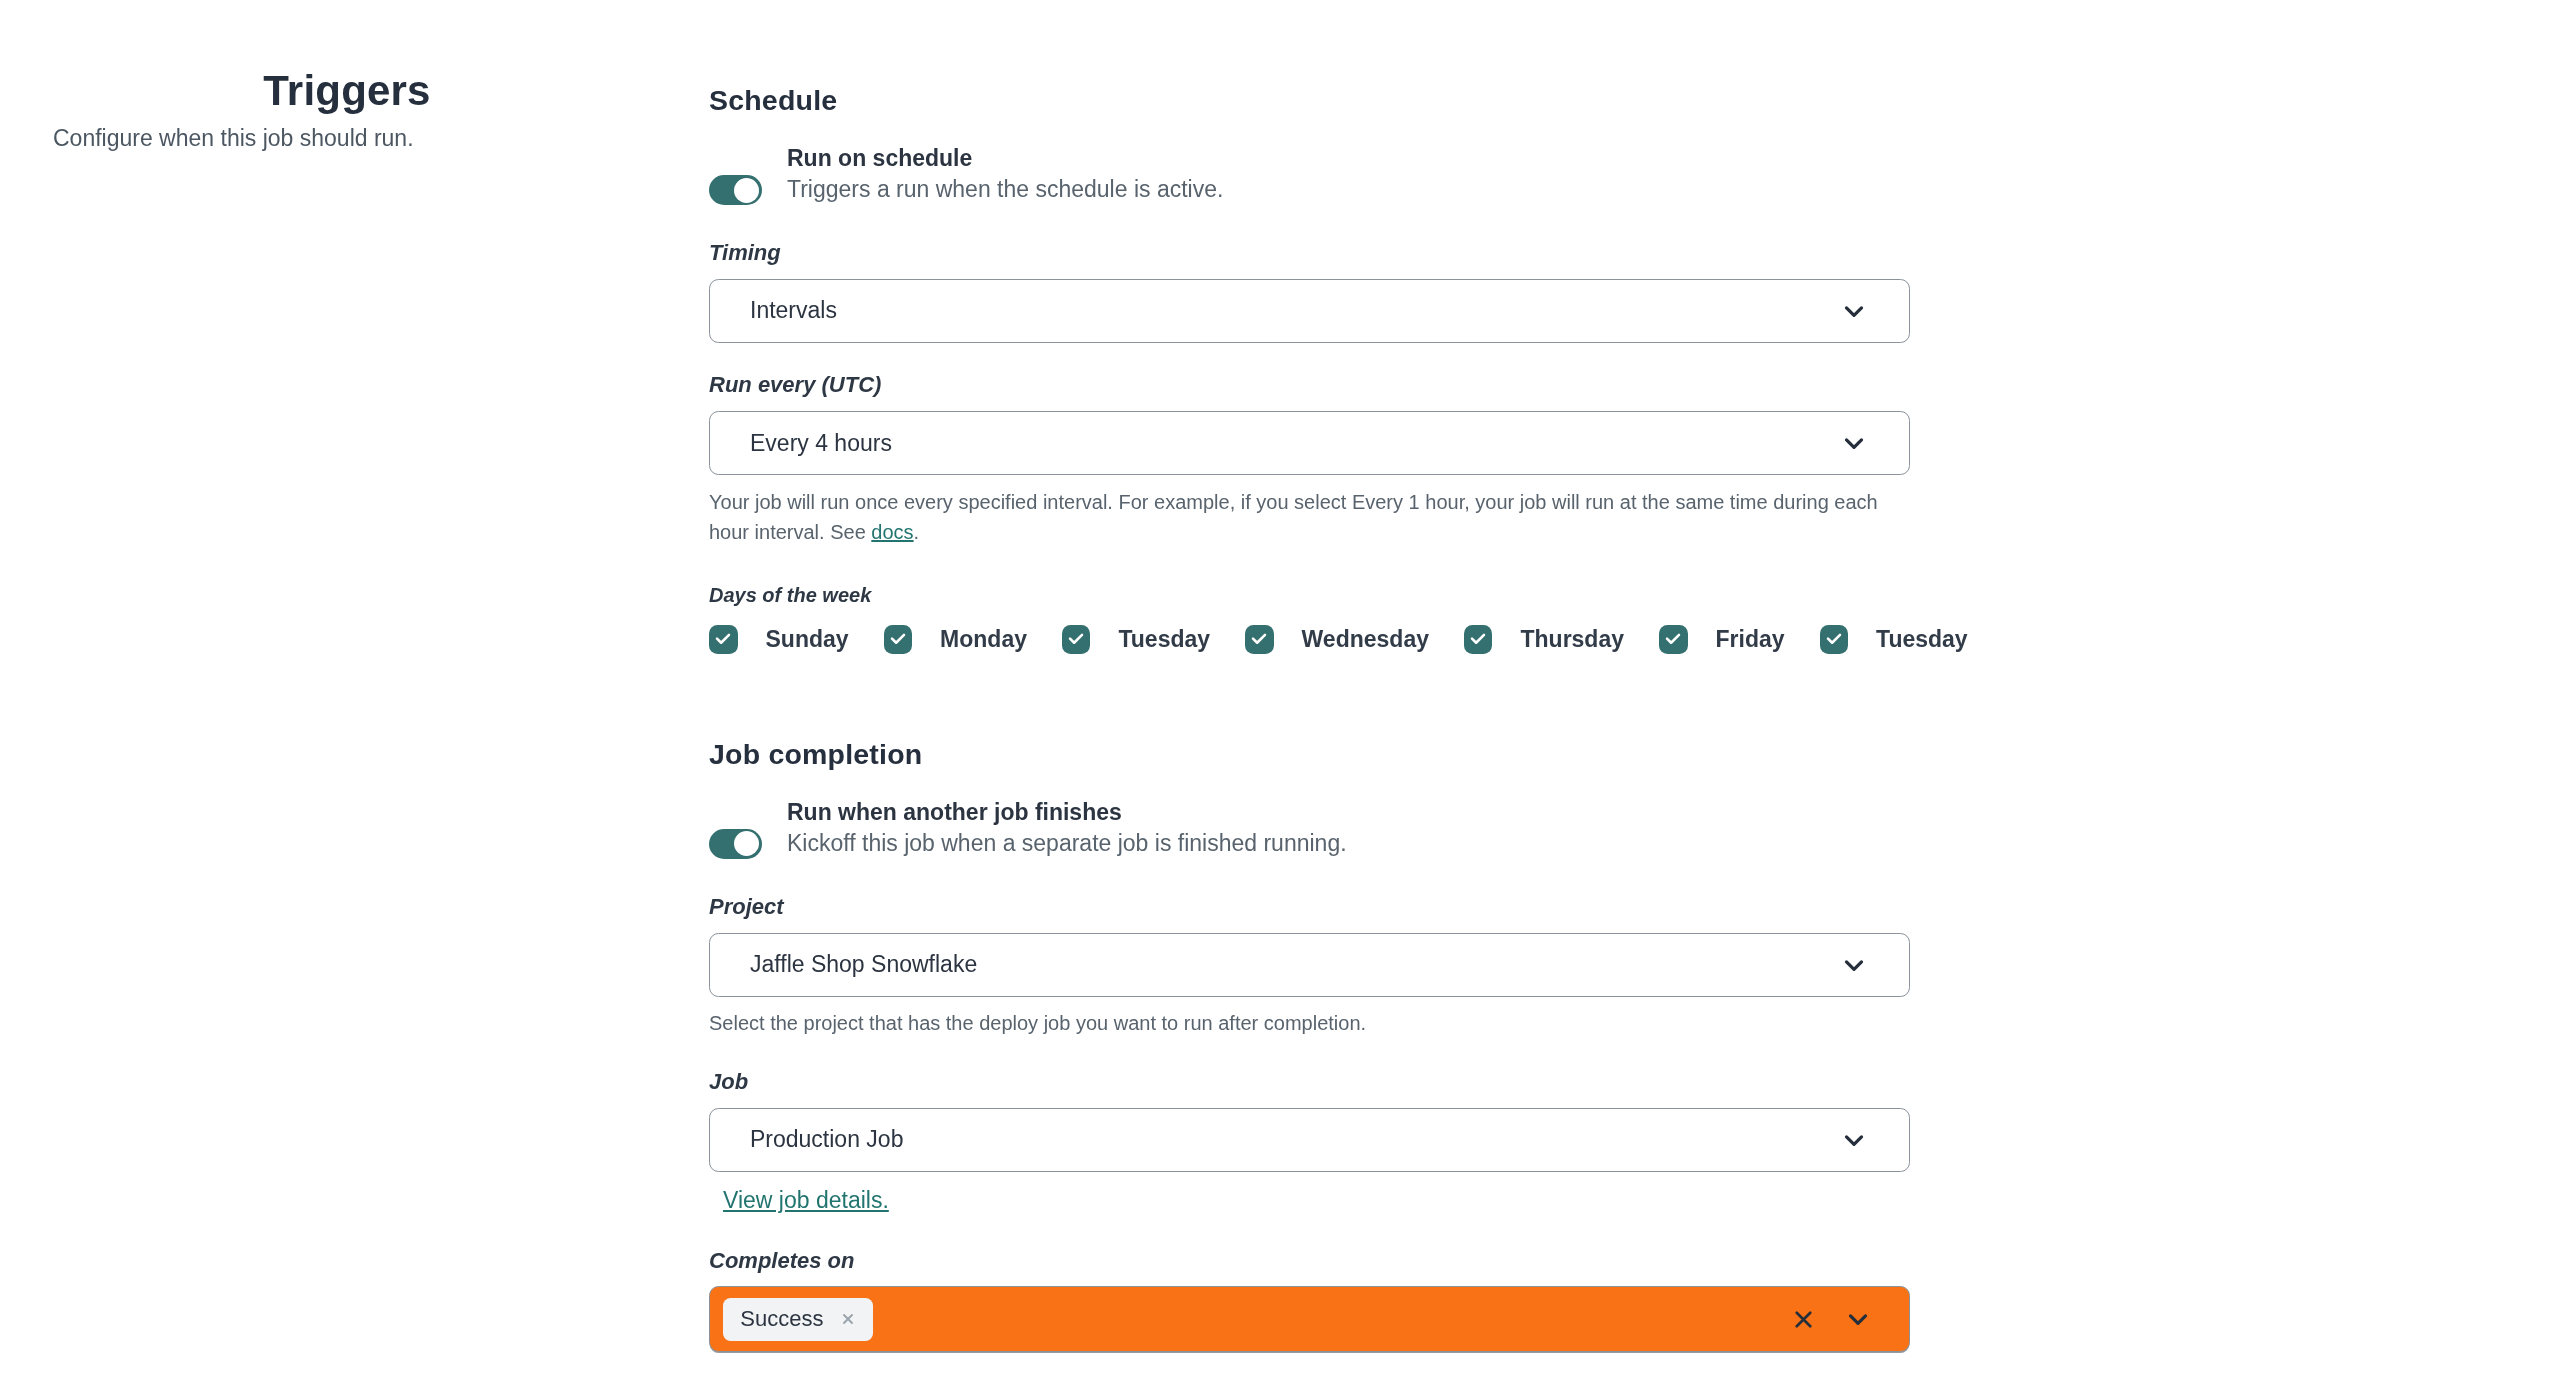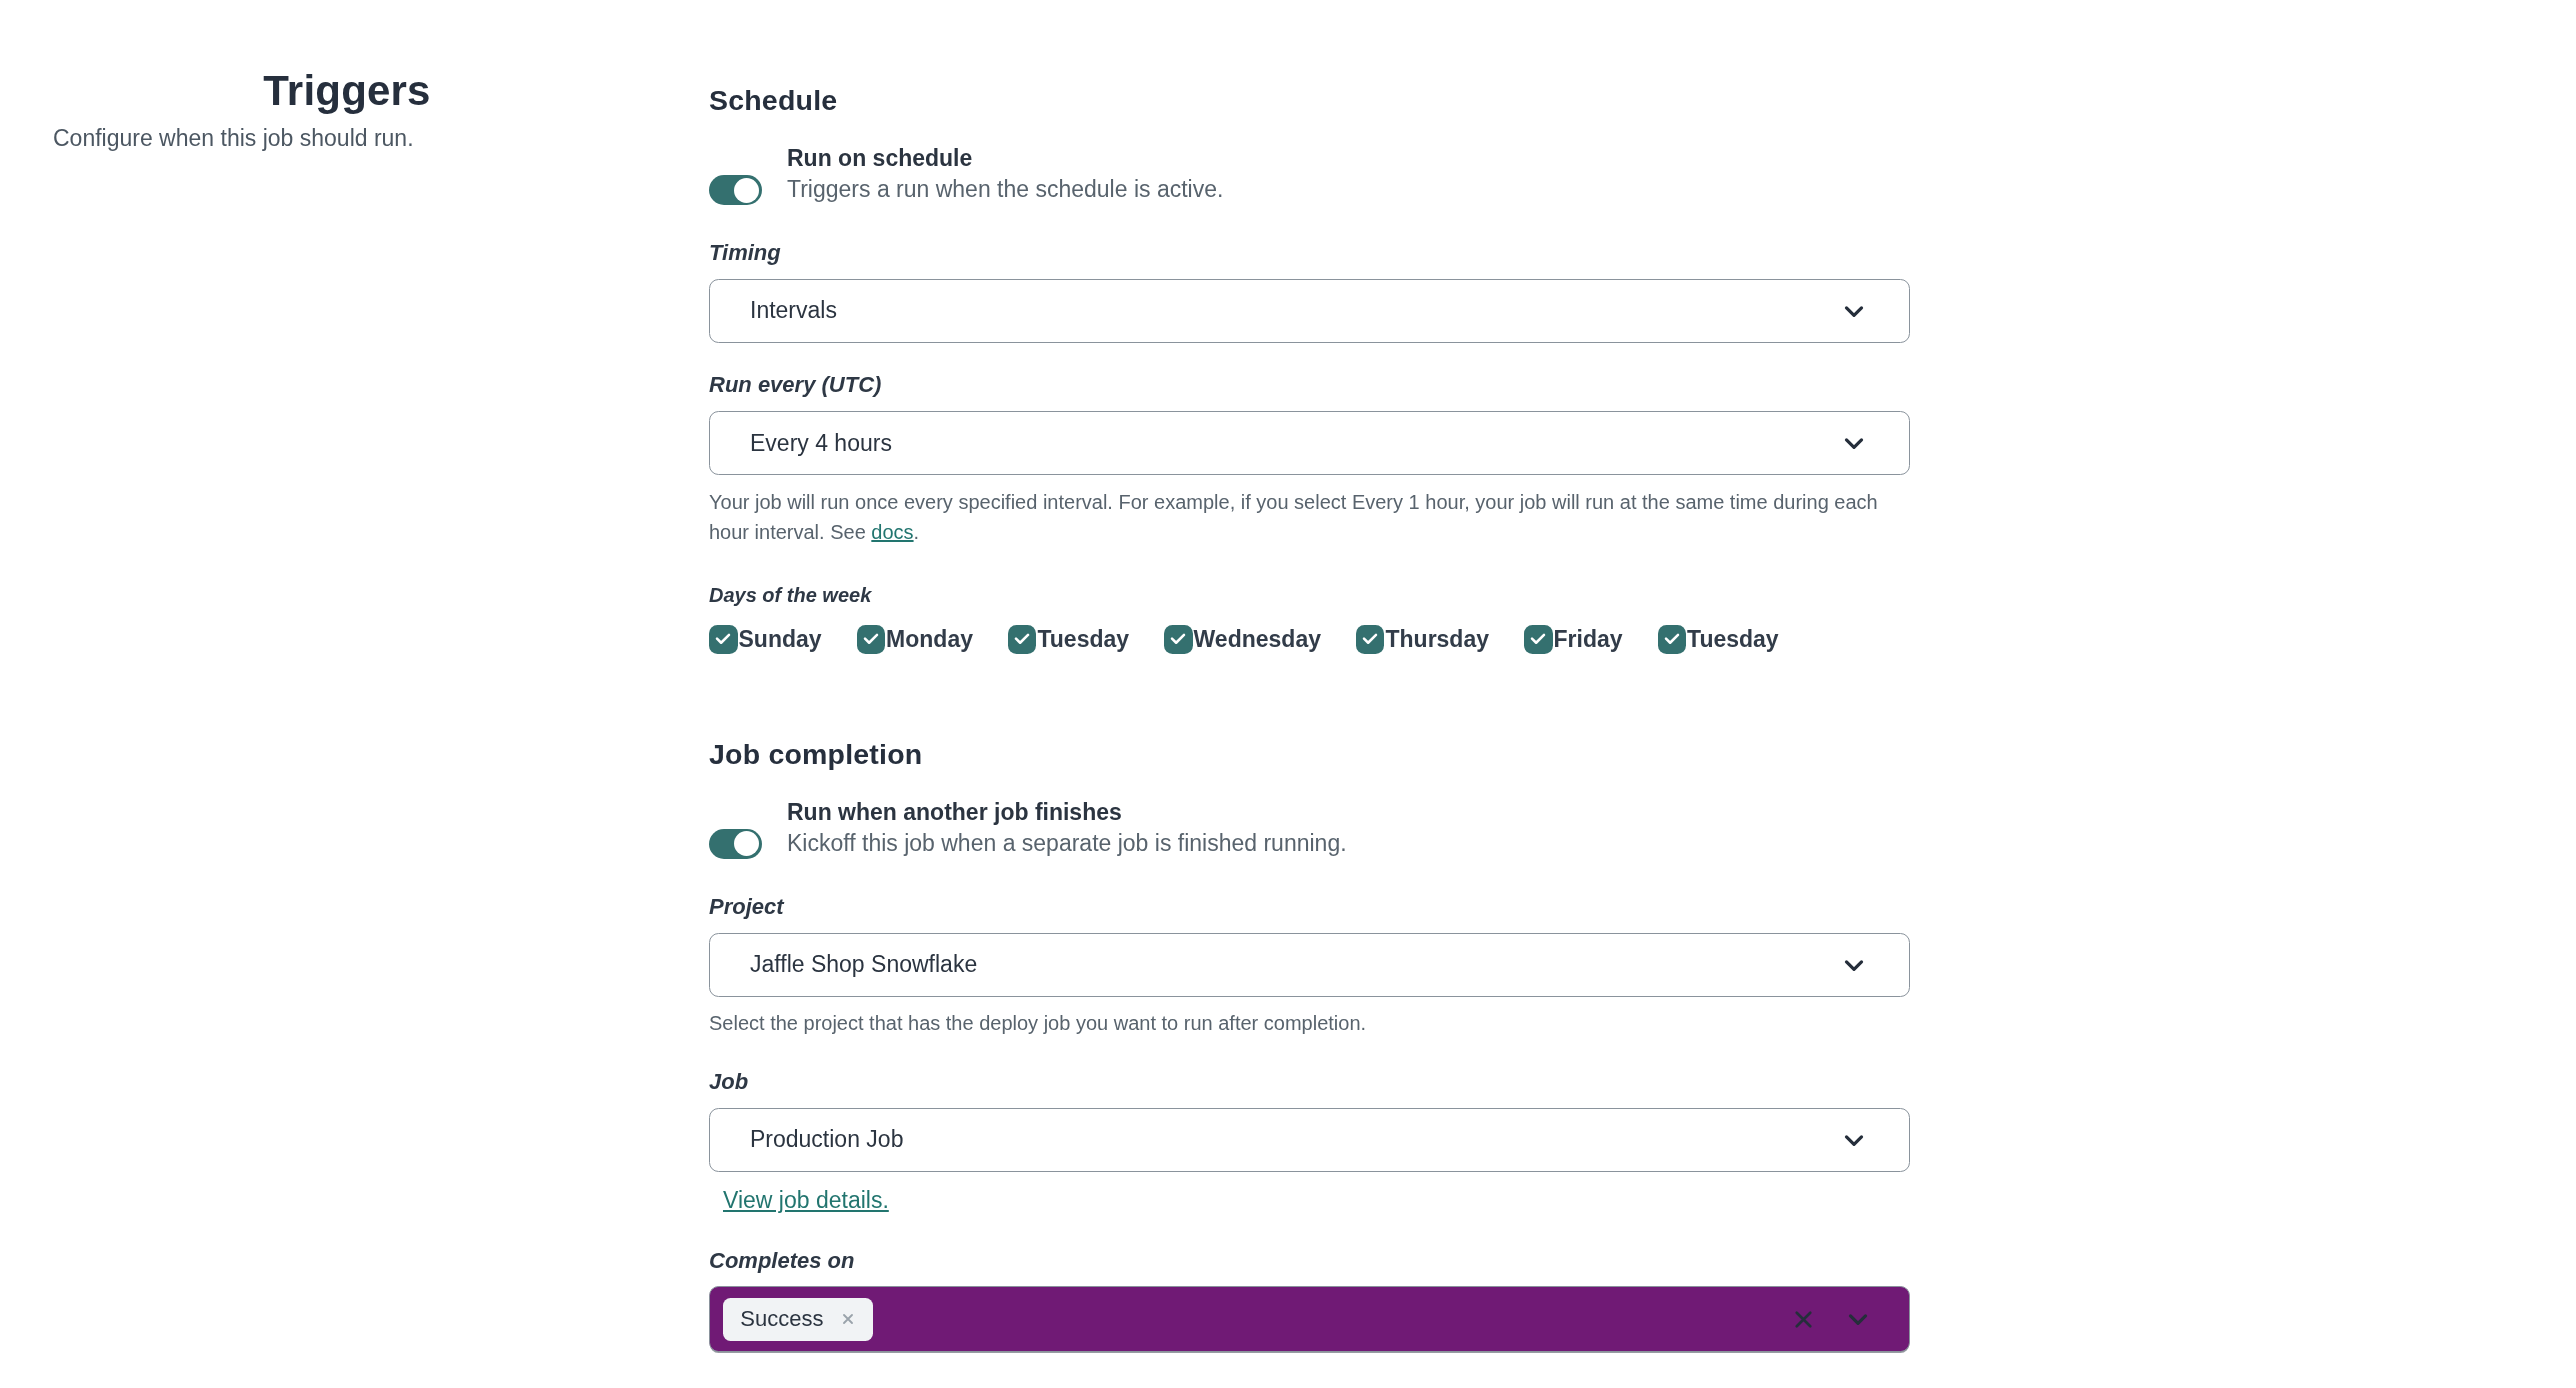--- a/index.html
+++ b/index.html
@@ -43,30 +43,30 @@
 
   .help-text { font-size:20px; color:#58636d; line-height:30px; }
   .help-text a, .text-link { color:#22756f; text-decoration:underline; cursor:pointer; }
   .text-link { font-size:23px; line-height:28.5px; display:inline-block;margin-left:14px; }
 
   .mt12 { margin-top:11.4px; } .mt15 { margin-top:14.2px; }
   .mt30 { margin-top:28.5px; } .mt32 { margin-top:30px; }
   .mt34 { margin-top:32px; } .mt36 { margin-top:34px; } .mt86 { margin-top:82px; }
 
   .days-row { display:flex; align-items:center; gap:35px; margin-top:16px; }
-  .day-item { display:flex; align-items:center; gap:1px; cursor:pointer; }
+  .day-item { display:flex; align-items:center; gap:28px; cursor:pointer; }
   .checkbox {
     width:28.5px; height:28.5px; border-radius:8.5px; background:#34706f;
     display:flex; align-items:center; justify-content:center;
   }
   .day-label { font-size:23px; font-weight:700; color:#323c49; }
 
   .multiselect {
     margin-top:11.4px; height:66px; width:100%;
-    border:0.9px solid #8a939c; border-radius:9.5px; background:#701a75;
+    border:0.9px solid #8a939c; border-radius:9.5px; background:#f97316;
     box-shadow:0 1.9px 0 -0.9px rgba(65,75,86,0.55);
     display:flex; align-items:center; padding:0 28.5px 0 13.3px; cursor:pointer;
   }
   .tag {
     display:flex; align-items:center; gap:17px;
     background:#f1f3f5; border-radius:7.6px; padding:8.5px 17px;
     font-size:22px; color:#2b3440;
   }
   .tag-x { display:flex; align-items:center; cursor:pointer; }
   .ms-spacer { flex:1; }

